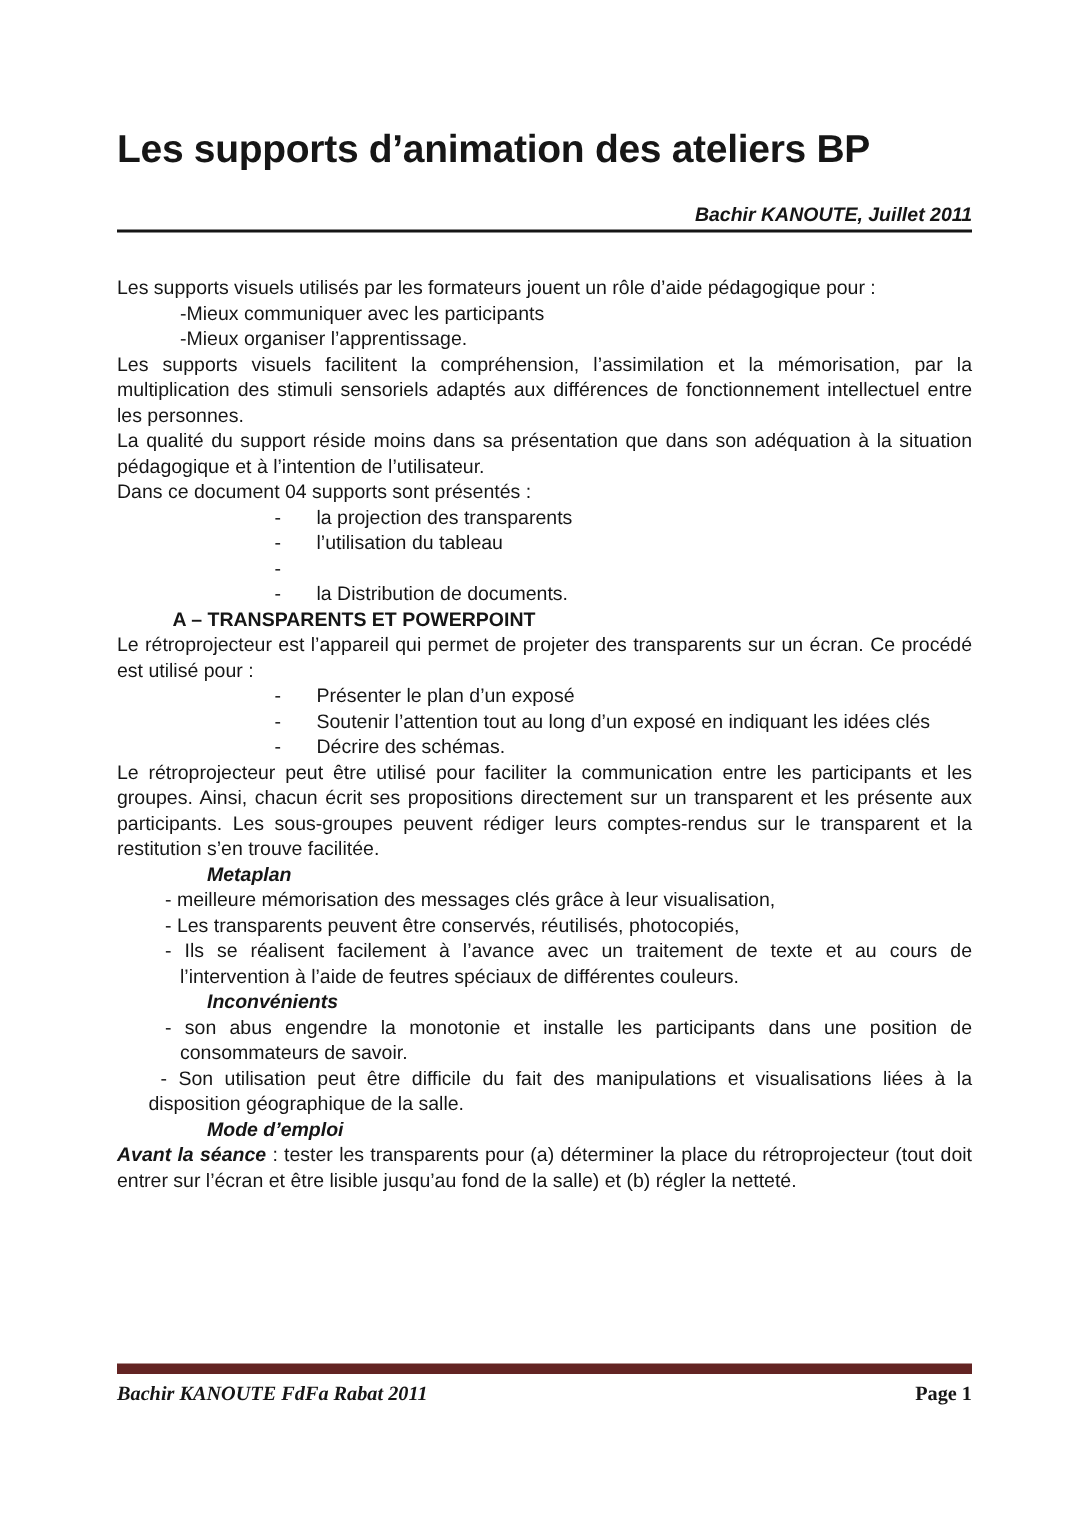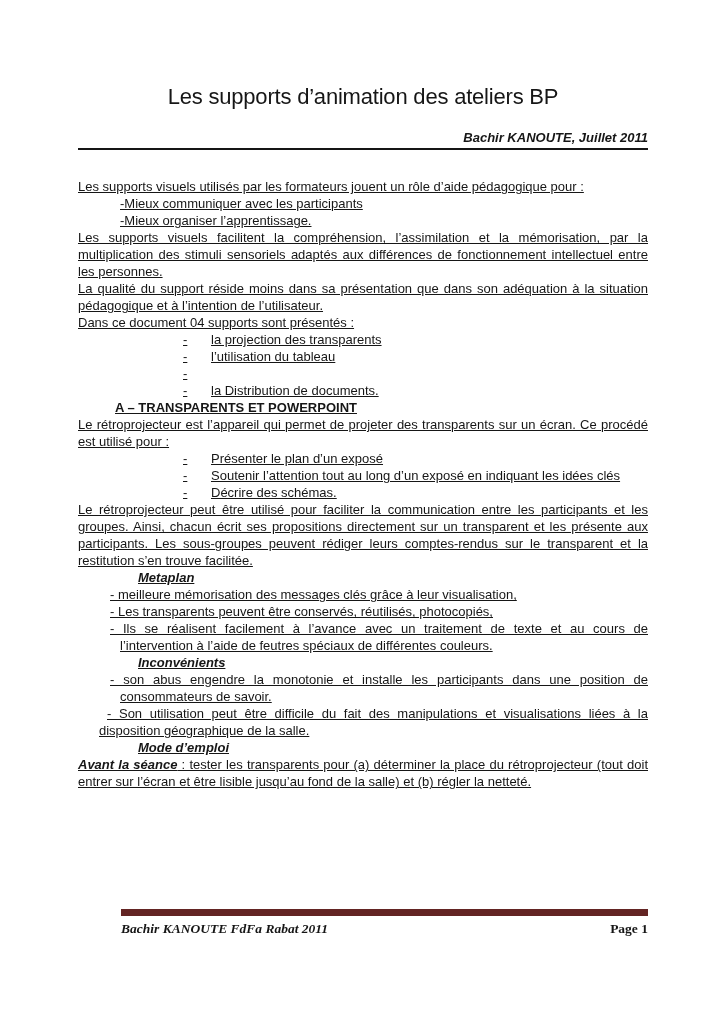--- a/index.html
+++ b/index.html
@@ -11,45 +11,45 @@
     position:relative;
     overflow:hidden;
   }
   .page {
     position:absolute; inset:0;
     padding:84px 76px 0 78px;
     box-sizing:border-box;
   }
   .doc-header { border-bottom:2px solid #151515; padding-bottom:3px; }
   .doc-title {
-    font-size:22px; font-weight:400; text-align:center;
+    font-size:26px; font-weight:700; text-align:left;
     line-height:1.2; letter-spacing:-0.2px;
   }
   .doc-byline {
     font-size:13px; font-weight:700; font-style:italic;
     text-align:right; margin-top:20px;
   }
-  .content { margin-top:28px; font-size:13px; line-height:17px;text-decoration:underline; }
+  .content { margin-top:28px; font-size:13px; line-height:17px; }
   .content p, .content div { margin:0; }
   .just { text-align:justify; }
   .mb13 { margin-bottom:13px; }
   .mb15 { margin-bottom:15px; }
   .mb16 { margin-bottom:16px; }
   .mb17 { margin-bottom:17px; }
   .mb11 { margin-bottom:11px; }
   .mb10 { margin-bottom:10px; }
   .sub-item { padding-left:42px; }
   .li2 { display:flex; padding-left:105px; }
   .li2 .marker { width:28px; flex:none; }
   .heading-a { font-weight:700; padding-left:37px; margin-top:12px; }
   .sub-heading { font-weight:700; font-style:italic; padding-left:60px; }
   .li3 { padding-left:42px; text-indent:-10px; }
   .li4b { padding-left:21px; text-indent:8px; }
   .lead-bi { font-weight:700; font-style:italic; }
-  .doc-footer { position:absolute; left:78px; right:76px; top:909px;margin-left:43px; }
+  .doc-footer { position:absolute; left:78px; right:76px; top:909px; }
   .footer-bar { height:7px; background:#632423; }
   .footer-row {
     display:flex; justify-content:space-between; align-items:baseline;
     font-family:"Liberation Serif", serif; font-weight:700; font-size:13.5px;
     padding-top:5px;
   }
   .footer-left { font-style:italic; }
 </style>
 </head>
 <body>

